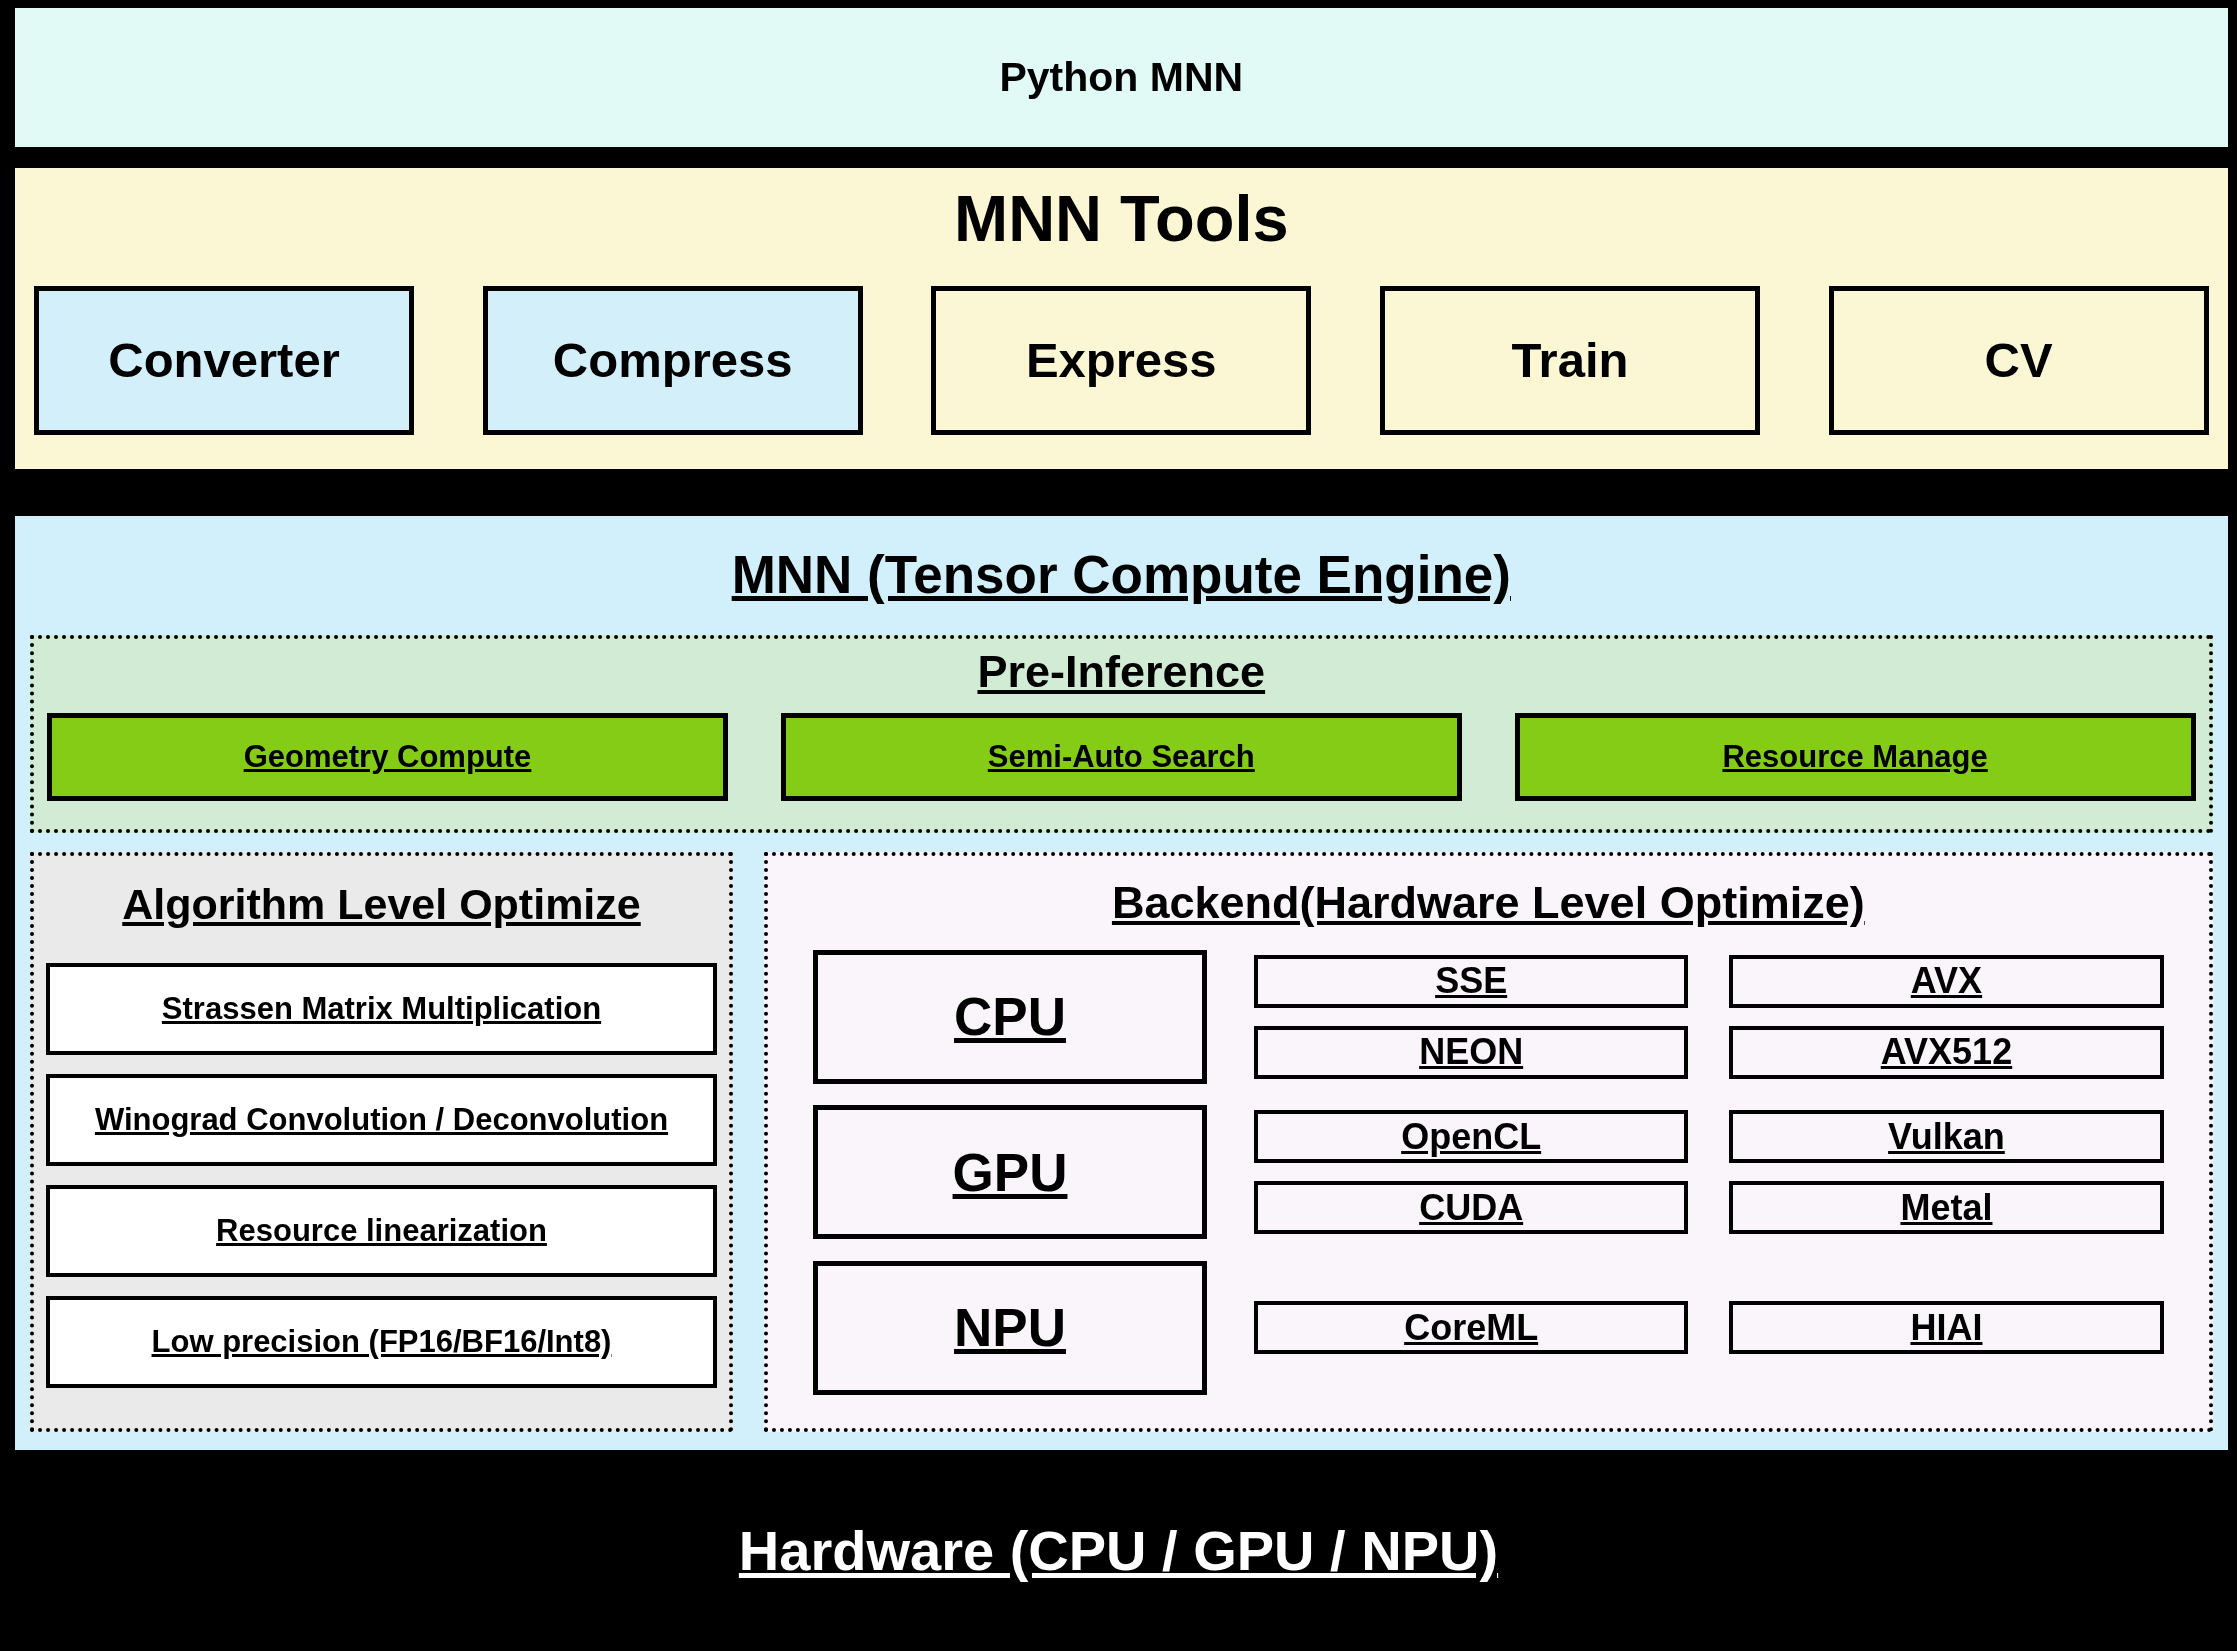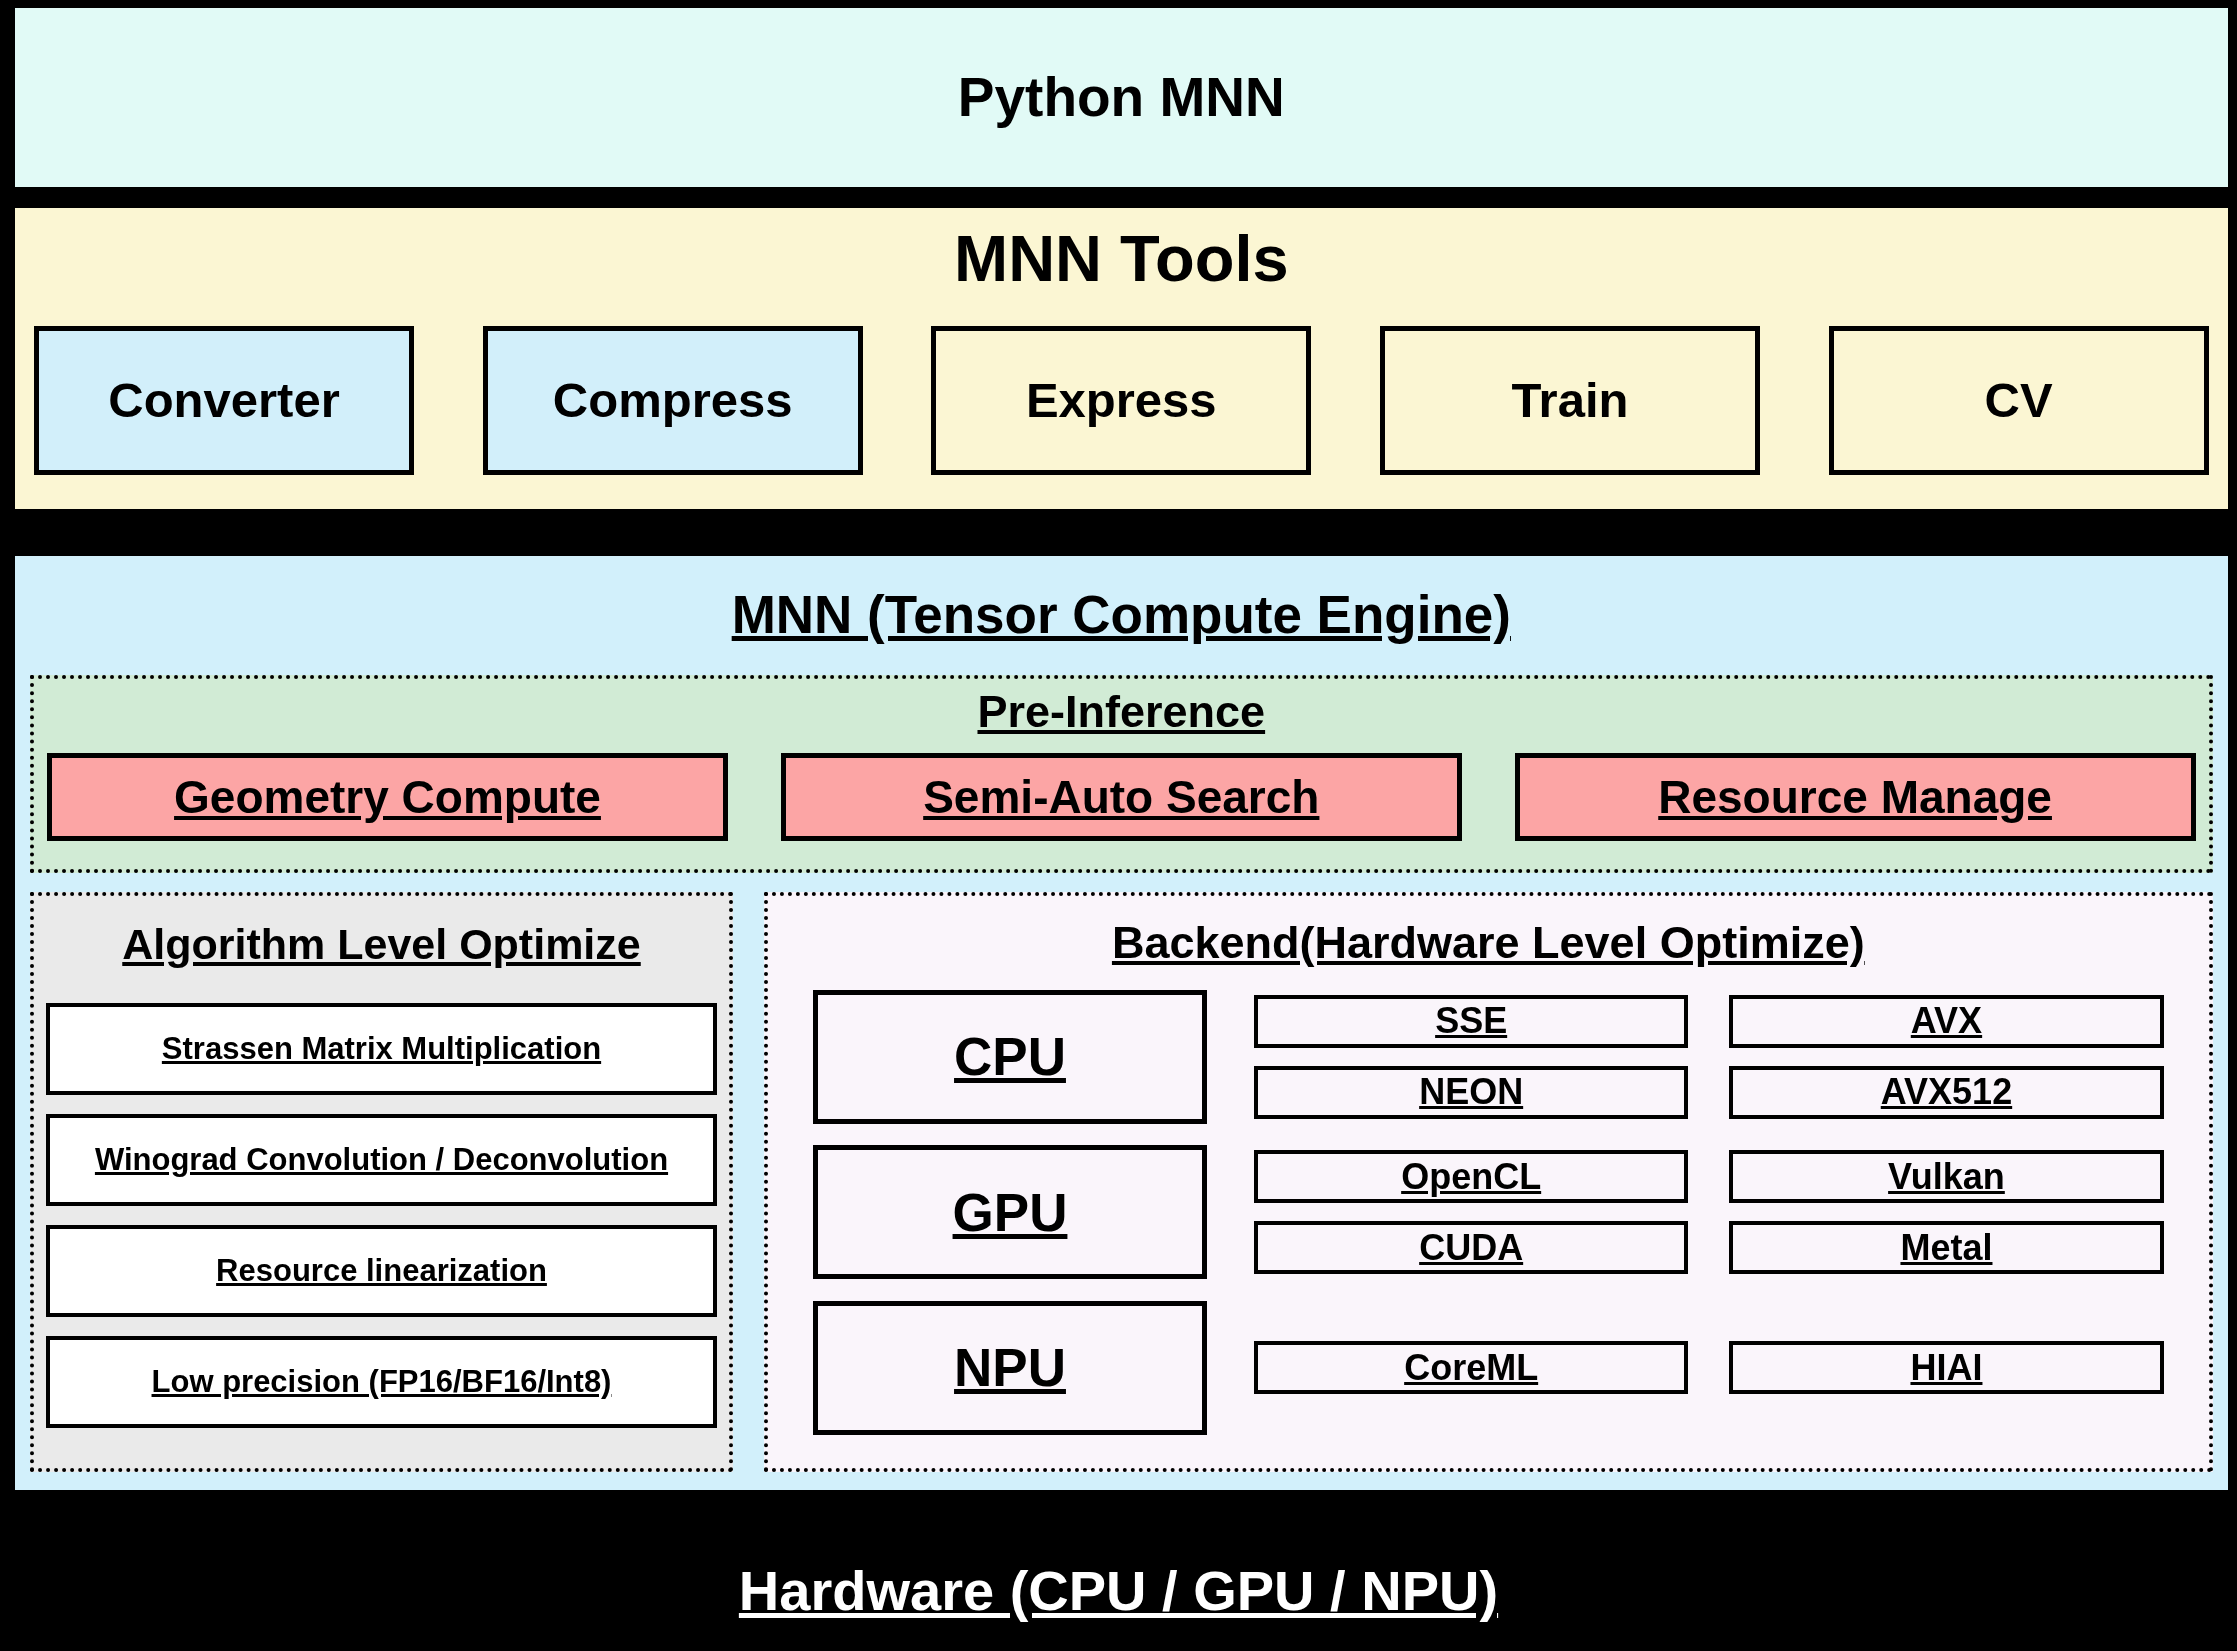--- a/index.html
+++ b/index.html
@@ -9,24 +9,24 @@
     background: #000;
     font-family: "Liberation Sans", "DejaVu Sans", sans-serif;
     font-weight: 700;
     color: #000;
     overflow: hidden;
   }
   .layer { margin-left: 15px; margin-right: 9.4px; }
 
   
   .python-bar {
-    height: 179px; margin-top: 7.5px;
+    height: 139px; margin-top: 7.5px;
     background: #E1FAF6;
     display: flex; align-items: center; justify-content: center;
-    font-size: 55px;
+    font-size: 41px;
   }
 
   
   .tools {
     height: 301px; margin-top: 21px;
     background: #FBF6D3;
     padding: 13px 19px 0;
   }
   .tools-title { text-align: center; font-size: 65px; }
   .tools-row { display: flex; justify-content: space-between; margin-top: 30px; }
@@ -50,23 +50,23 @@
   .pre-inference {
     height: 198px;
     border: 4.7px dotted #000;
     background: #D1EBD5;
     padding: 7.5px 13px 0;
   }
   .pre-title { text-align: center; font-size: 45px; }
   .pre-row { display: flex; justify-content: space-between; margin-top: 15px; }
   .pre-box {
     width: 681px; height: 88px;
-    border: 5.6px solid #000; background: #fca5a5;
-    display: flex; align-items: center; justify-content: center;
-    font-size: 46px;
+    border: 5.6px solid #000; background: #84cc16;
+    display: flex; align-items: center; justify-content: center;
+    font-size: 31px;
   }
 
   .columns { display: flex; margin-top: 19px; gap: 31px; height: 580px; }
 
   .algorithm {
     width: 703px;
     border: 4.7px dotted #000;
     background: #EAEAEA;
     padding: 0 12.2px;
   }

